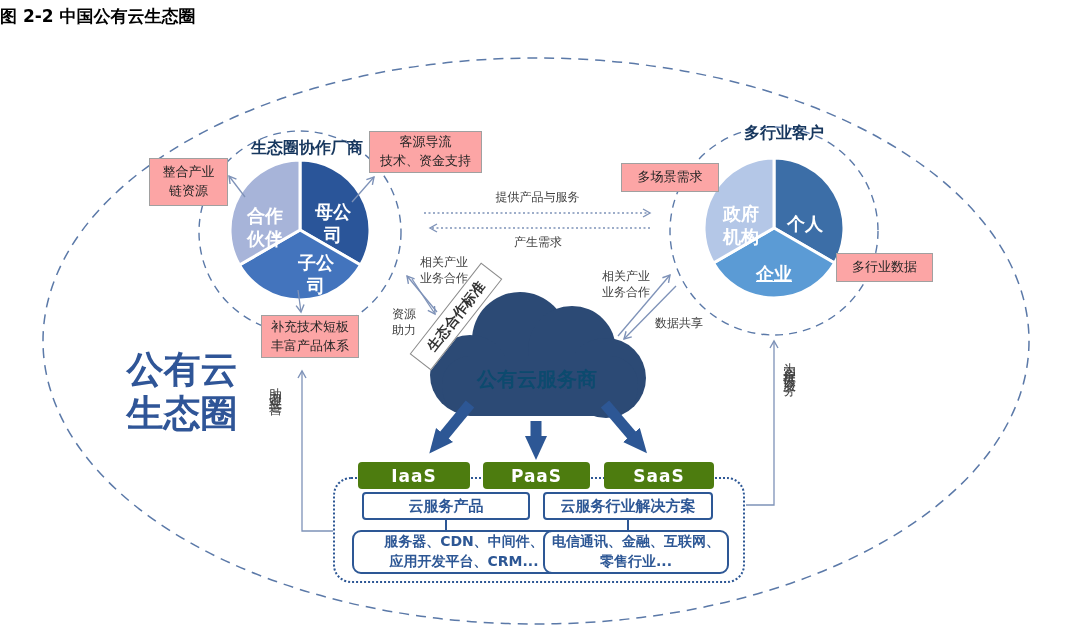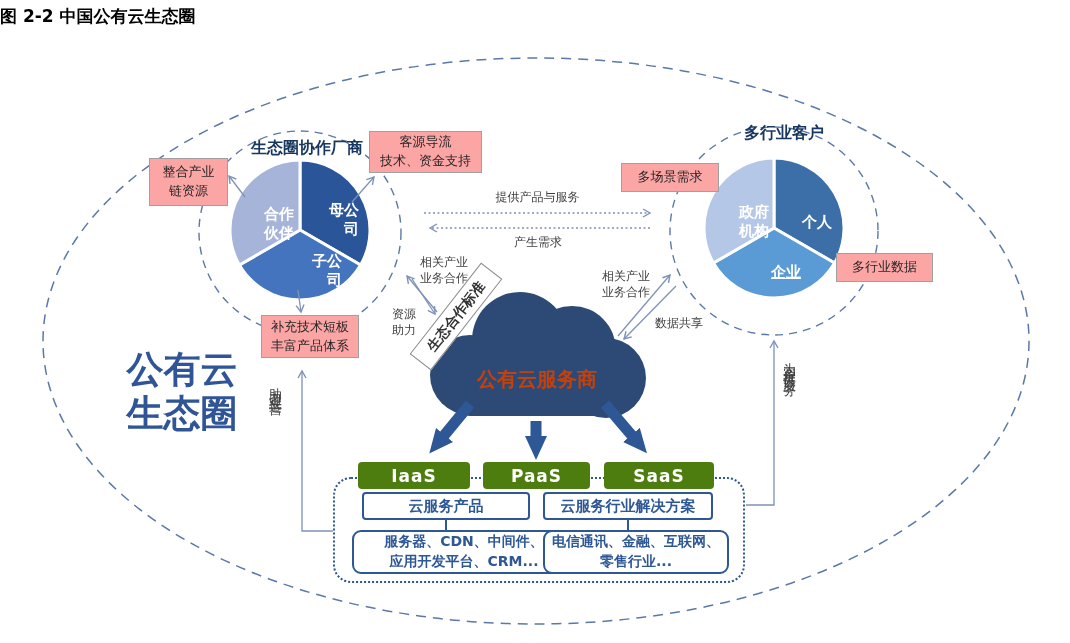--- a/index.html
+++ b/index.html
@@ -9,22 +9,22 @@
   .abs{position:absolute;box-sizing:border-box;}
   .pre{white-space:pre-line;}
   .ctr{display:flex;align-items:center;justify-content:center;text-align:center;}
   .title{left:0;top:5px;width:1070px;font-size:17px;font-weight:bold;color:#000;}
   .cluster-label{font-size:16px;font-weight:bold;color:#17375e;text-align:center;}
   .big-label{left:108px;top:348px;width:148px;font-size:37px;line-height:1.2;font-weight:bold;
              color:#2f5597;text-align:center;}
   .gbox{background:#fca5a5;border:1px solid #a0a0a0;font-size:13px;line-height:1.45;color:#262626;}
   .plain{font-size:12px;line-height:1.35;color:#3f3f3f;text-align:center;}
   .vtext{writing-mode:vertical-rl;text-orientation:upright;font-size:13px;letter-spacing:3px;color:#3f3f3f;}
-  .pielab{color:#fff;font-weight:bold;font-size:15px;line-height:1.25;text-align:right;}
-  .cloud-label{left:452px;top:366px;width:170px;text-align:center;color:#c2410c;font-weight:bold;font-size:20px;}
+  .pielab{color:#fff;font-weight:bold;font-size:18px;line-height:1.25;text-align:center;}
+  .cloud-label{left:452px;top:366px;width:170px;text-align:center;color:#0c4a6e;font-weight:bold;font-size:20px;}
   .std-box{left:398px;top:303px;width:116px;height:27px;background:#fff;border:1px solid #8c8c8c;
            transform:rotate(-52deg);font-size:14px;font-weight:bold;color:#333;}
   .btn{top:462px;height:27px;background:#4d7c0f;border-radius:4px;color:#fff;font-weight:bold;
        font-size:17px;letter-spacing:1px;}
   .dotted-box{left:333px;top:477px;width:412px;height:106px;border:2px dotted #2d5795;border-radius:18px;}
   .hdr{top:492px;height:28px;background:#fff;border:2px solid #2d5795;border-radius:4px;
        color:#2d5795;font-weight:bold;font-size:15px;}
   .det{top:530px;height:44px;background:#fff;border:2px solid #2d5795;border-radius:9px;
        color:#2d5795;font-weight:bold;font-size:14px;line-height:1.4;}
   .stub{top:518px;width:2px;height:14px;background:#2d5795;}

